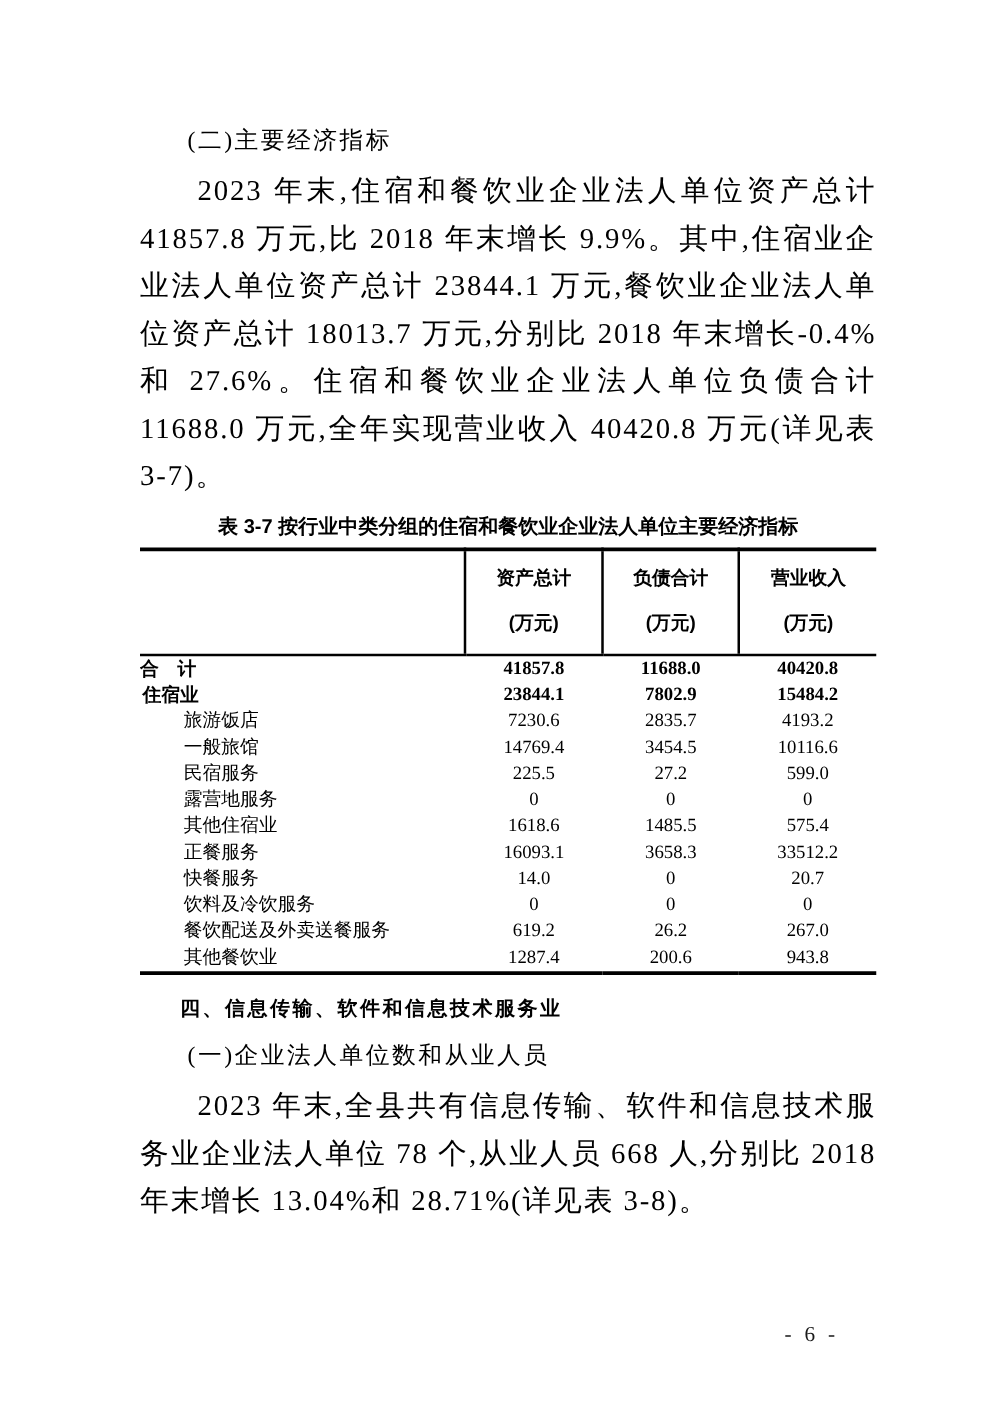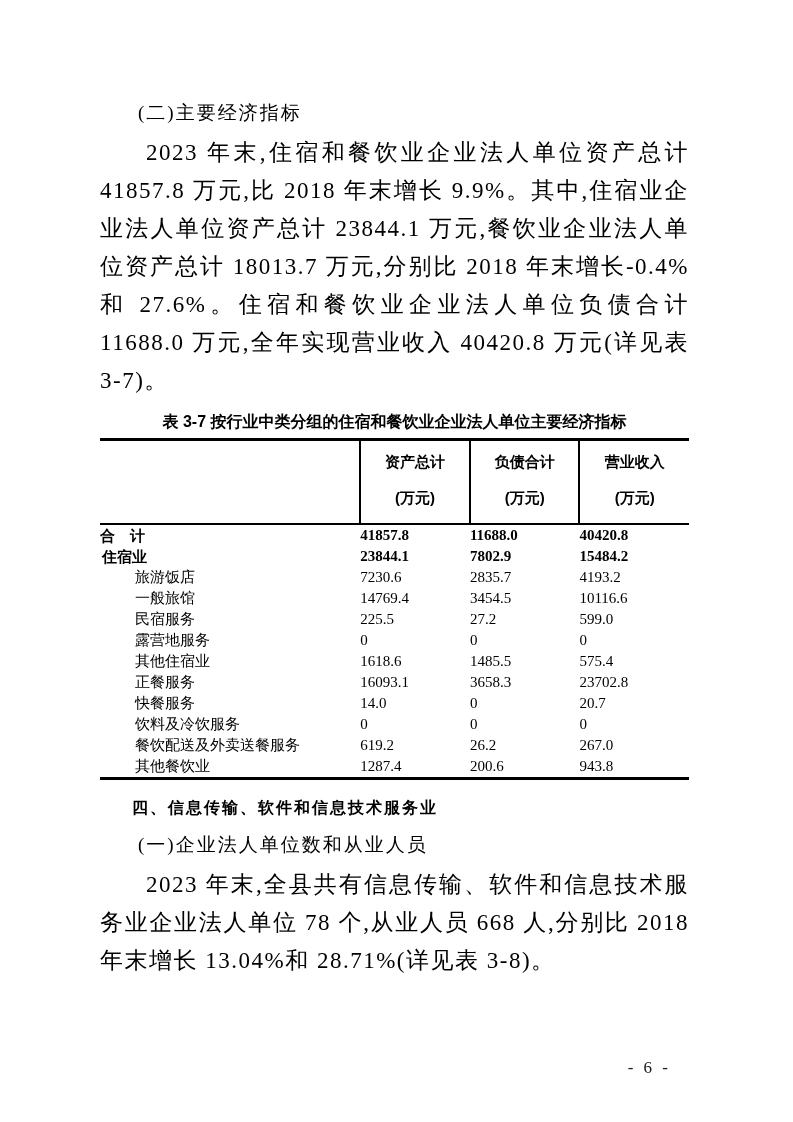--- a/index.html
+++ b/index.html
@@ -7,21 +7,21 @@
     width: 793px; height: 1122px;
     background: #ffffff;
     color: #000000;
     font-family: "Liberation Serif", serif;
     position: relative;
     overflow: hidden;
   }
   .page { position: absolute; inset: 0; }
   .content {
     position: absolute;
-    left: 100px; top: 98px;
+    left: 112px; top: 98px;
     width: 589px;
   }
   .sub-heading {
     font-size: 19px;
     font-weight: normal;
     line-height: 30px;
     margin: 0;
     text-indent: 2em;
     letter-spacing: 2px;
   }
@@ -57,20 +57,21 @@
     height: 70px;
     padding: 4px 0 8px 0;
   }
   table.stat-table thead th .unit { margin-top: 17px; font-weight: bold; }
   table.stat-table .c-data { border-left: 2px solid #000; border-radius: 30px; }
   table.stat-table tbody td {
     font-size: 15px;
     height: 21px;
     line-height: 21px;
     padding: 0;
+    text-align: center;
     white-space: nowrap;
     overflow: hidden;
   }
   table.stat-table tbody td.lbl { text-align: left; }
   tr.row-total td.lbl {
     text-align: center;
     font-weight: bold;
     font-family: "Liberation Sans", sans-serif;
   }
   tr.row-total td.val, tr.row-group td.val { font-weight: bold; }
@@ -182,21 +183,21 @@
           <tr class="row-sub">
             <td class="lbl">其他住宿业</td>
             <td class="val">1618.6</td>
             <td class="val">1485.5</td>
             <td class="val">575.4</td>
           </tr>
           <tr class="row-sub">
             <td class="lbl">正餐服务</td>
             <td class="val">16093.1</td>
             <td class="val">3658.3</td>
-            <td class="val">23702.8</td>
+            <td class="val">33512.2</td>
           </tr>
           <tr class="row-sub">
             <td class="lbl">快餐服务</td>
             <td class="val">14.0</td>
             <td class="val">0</td>
             <td class="val">20.7</td>
           </tr>
           <tr class="row-sub">
             <td class="lbl">饮料及冷饮服务</td>
             <td class="val">0</td>

